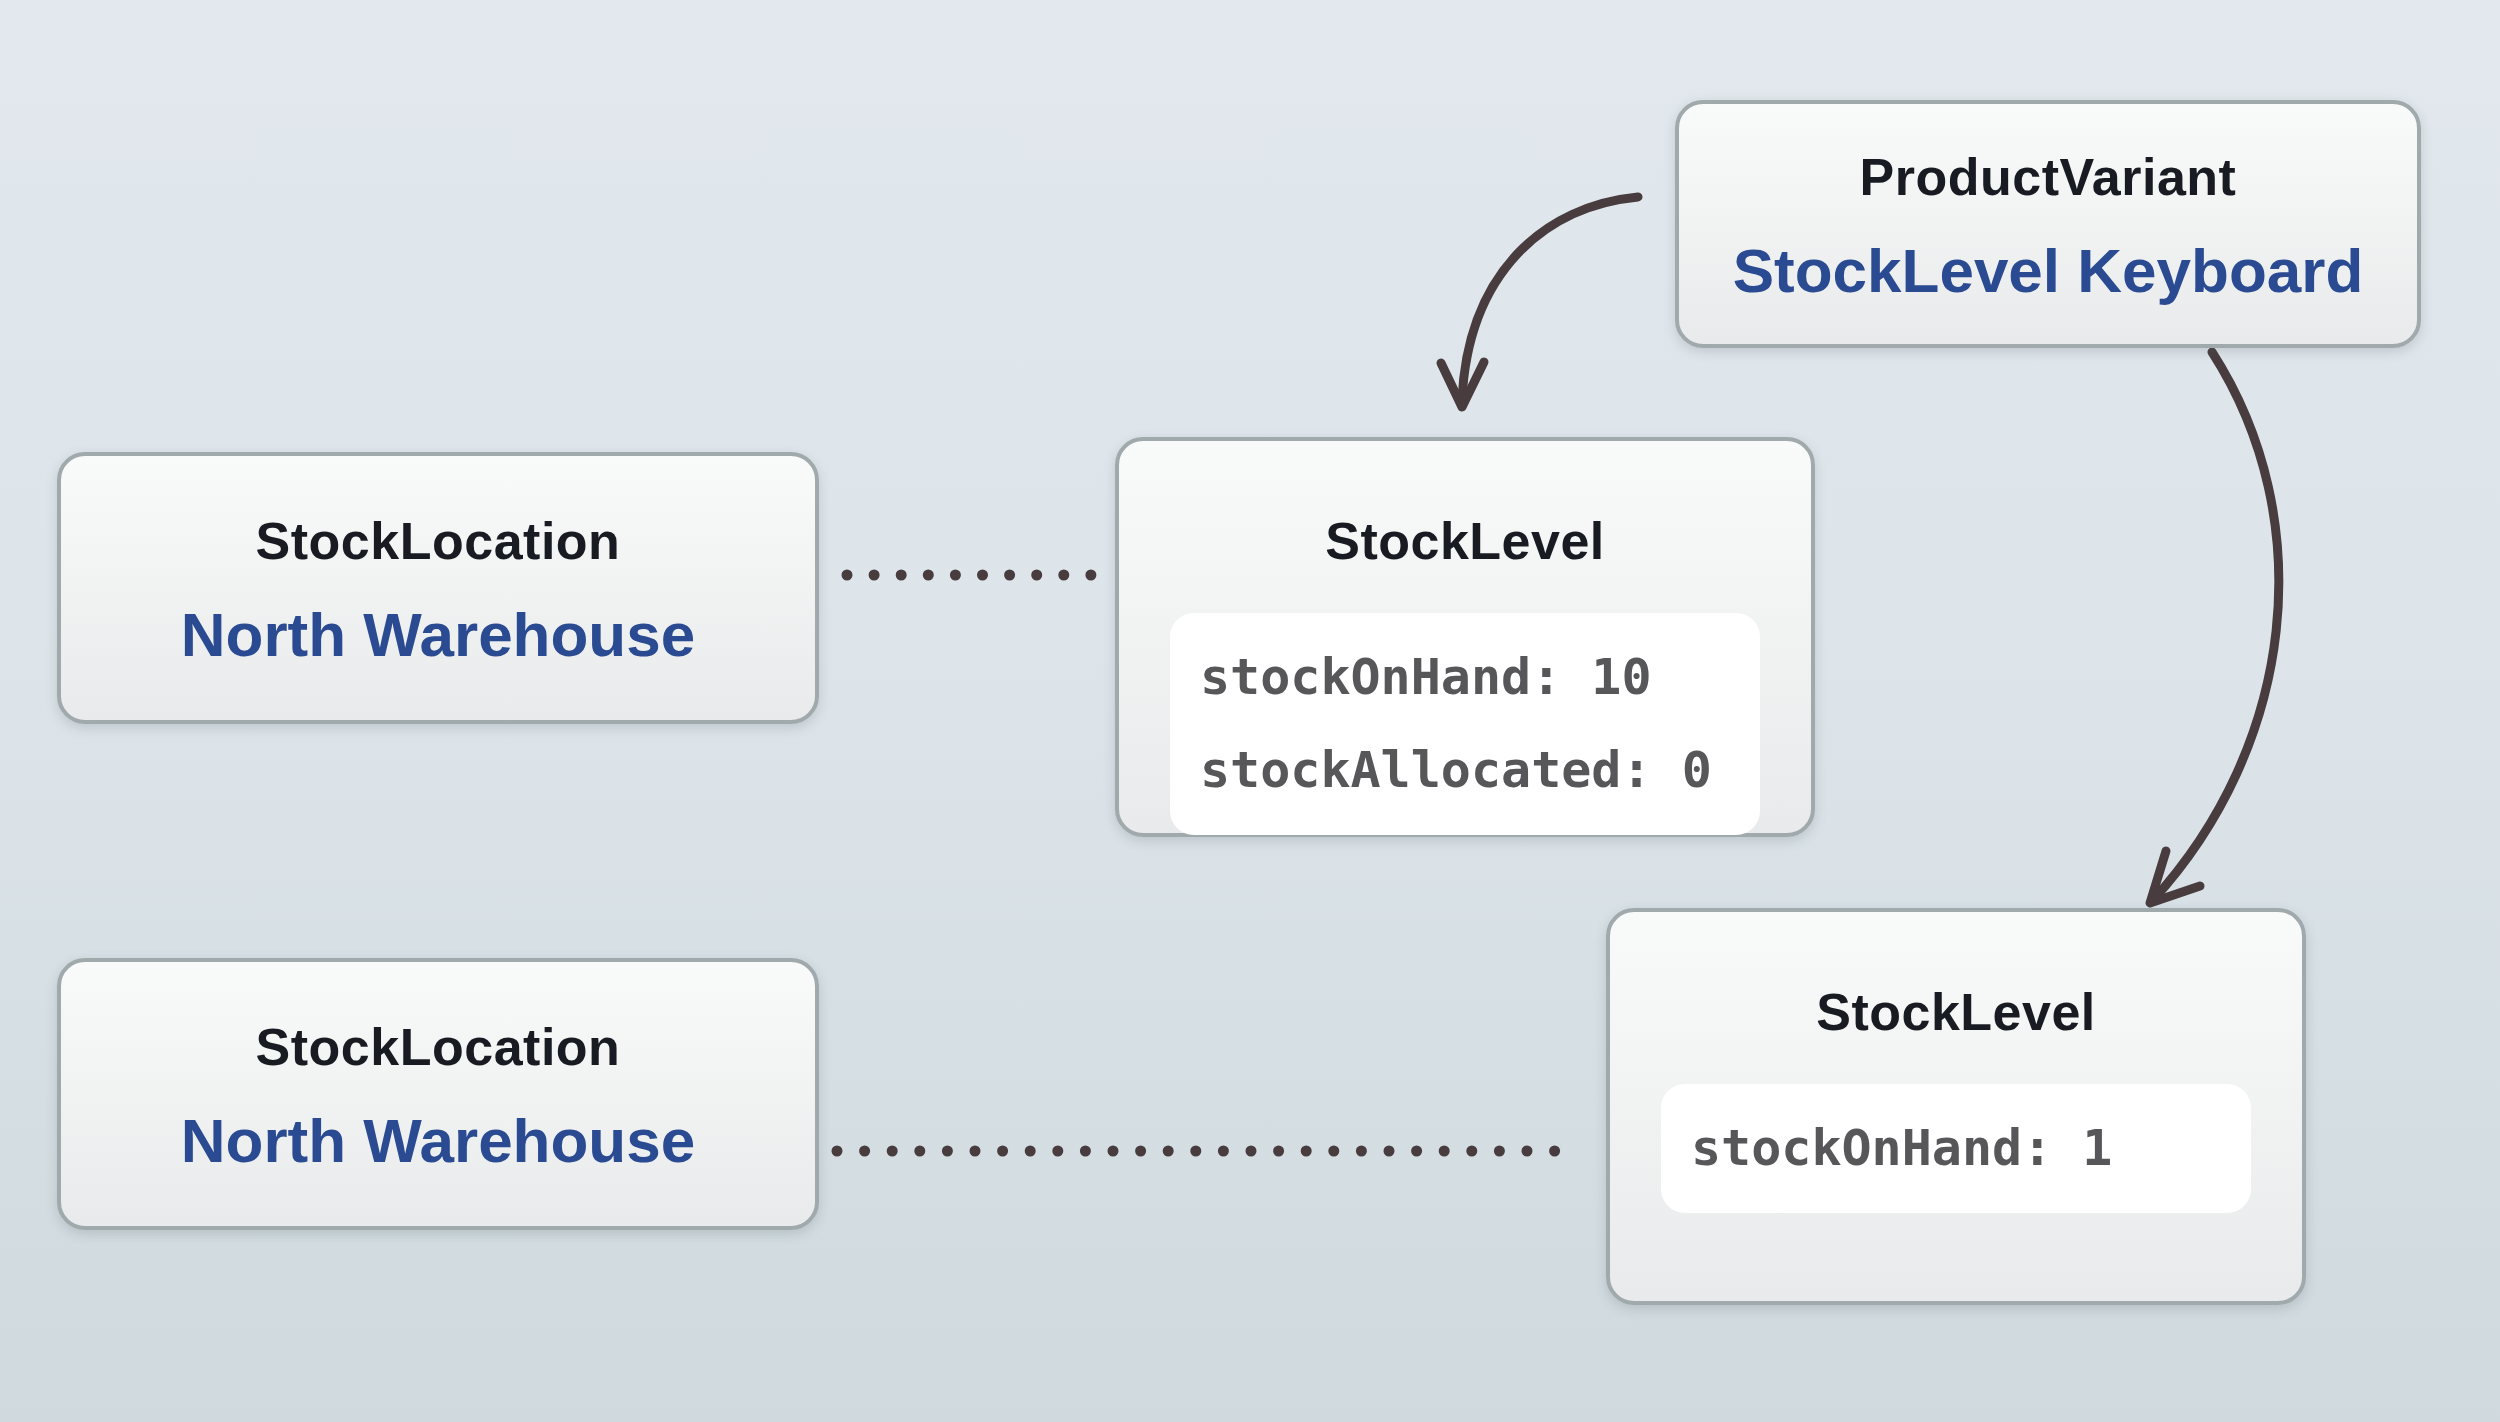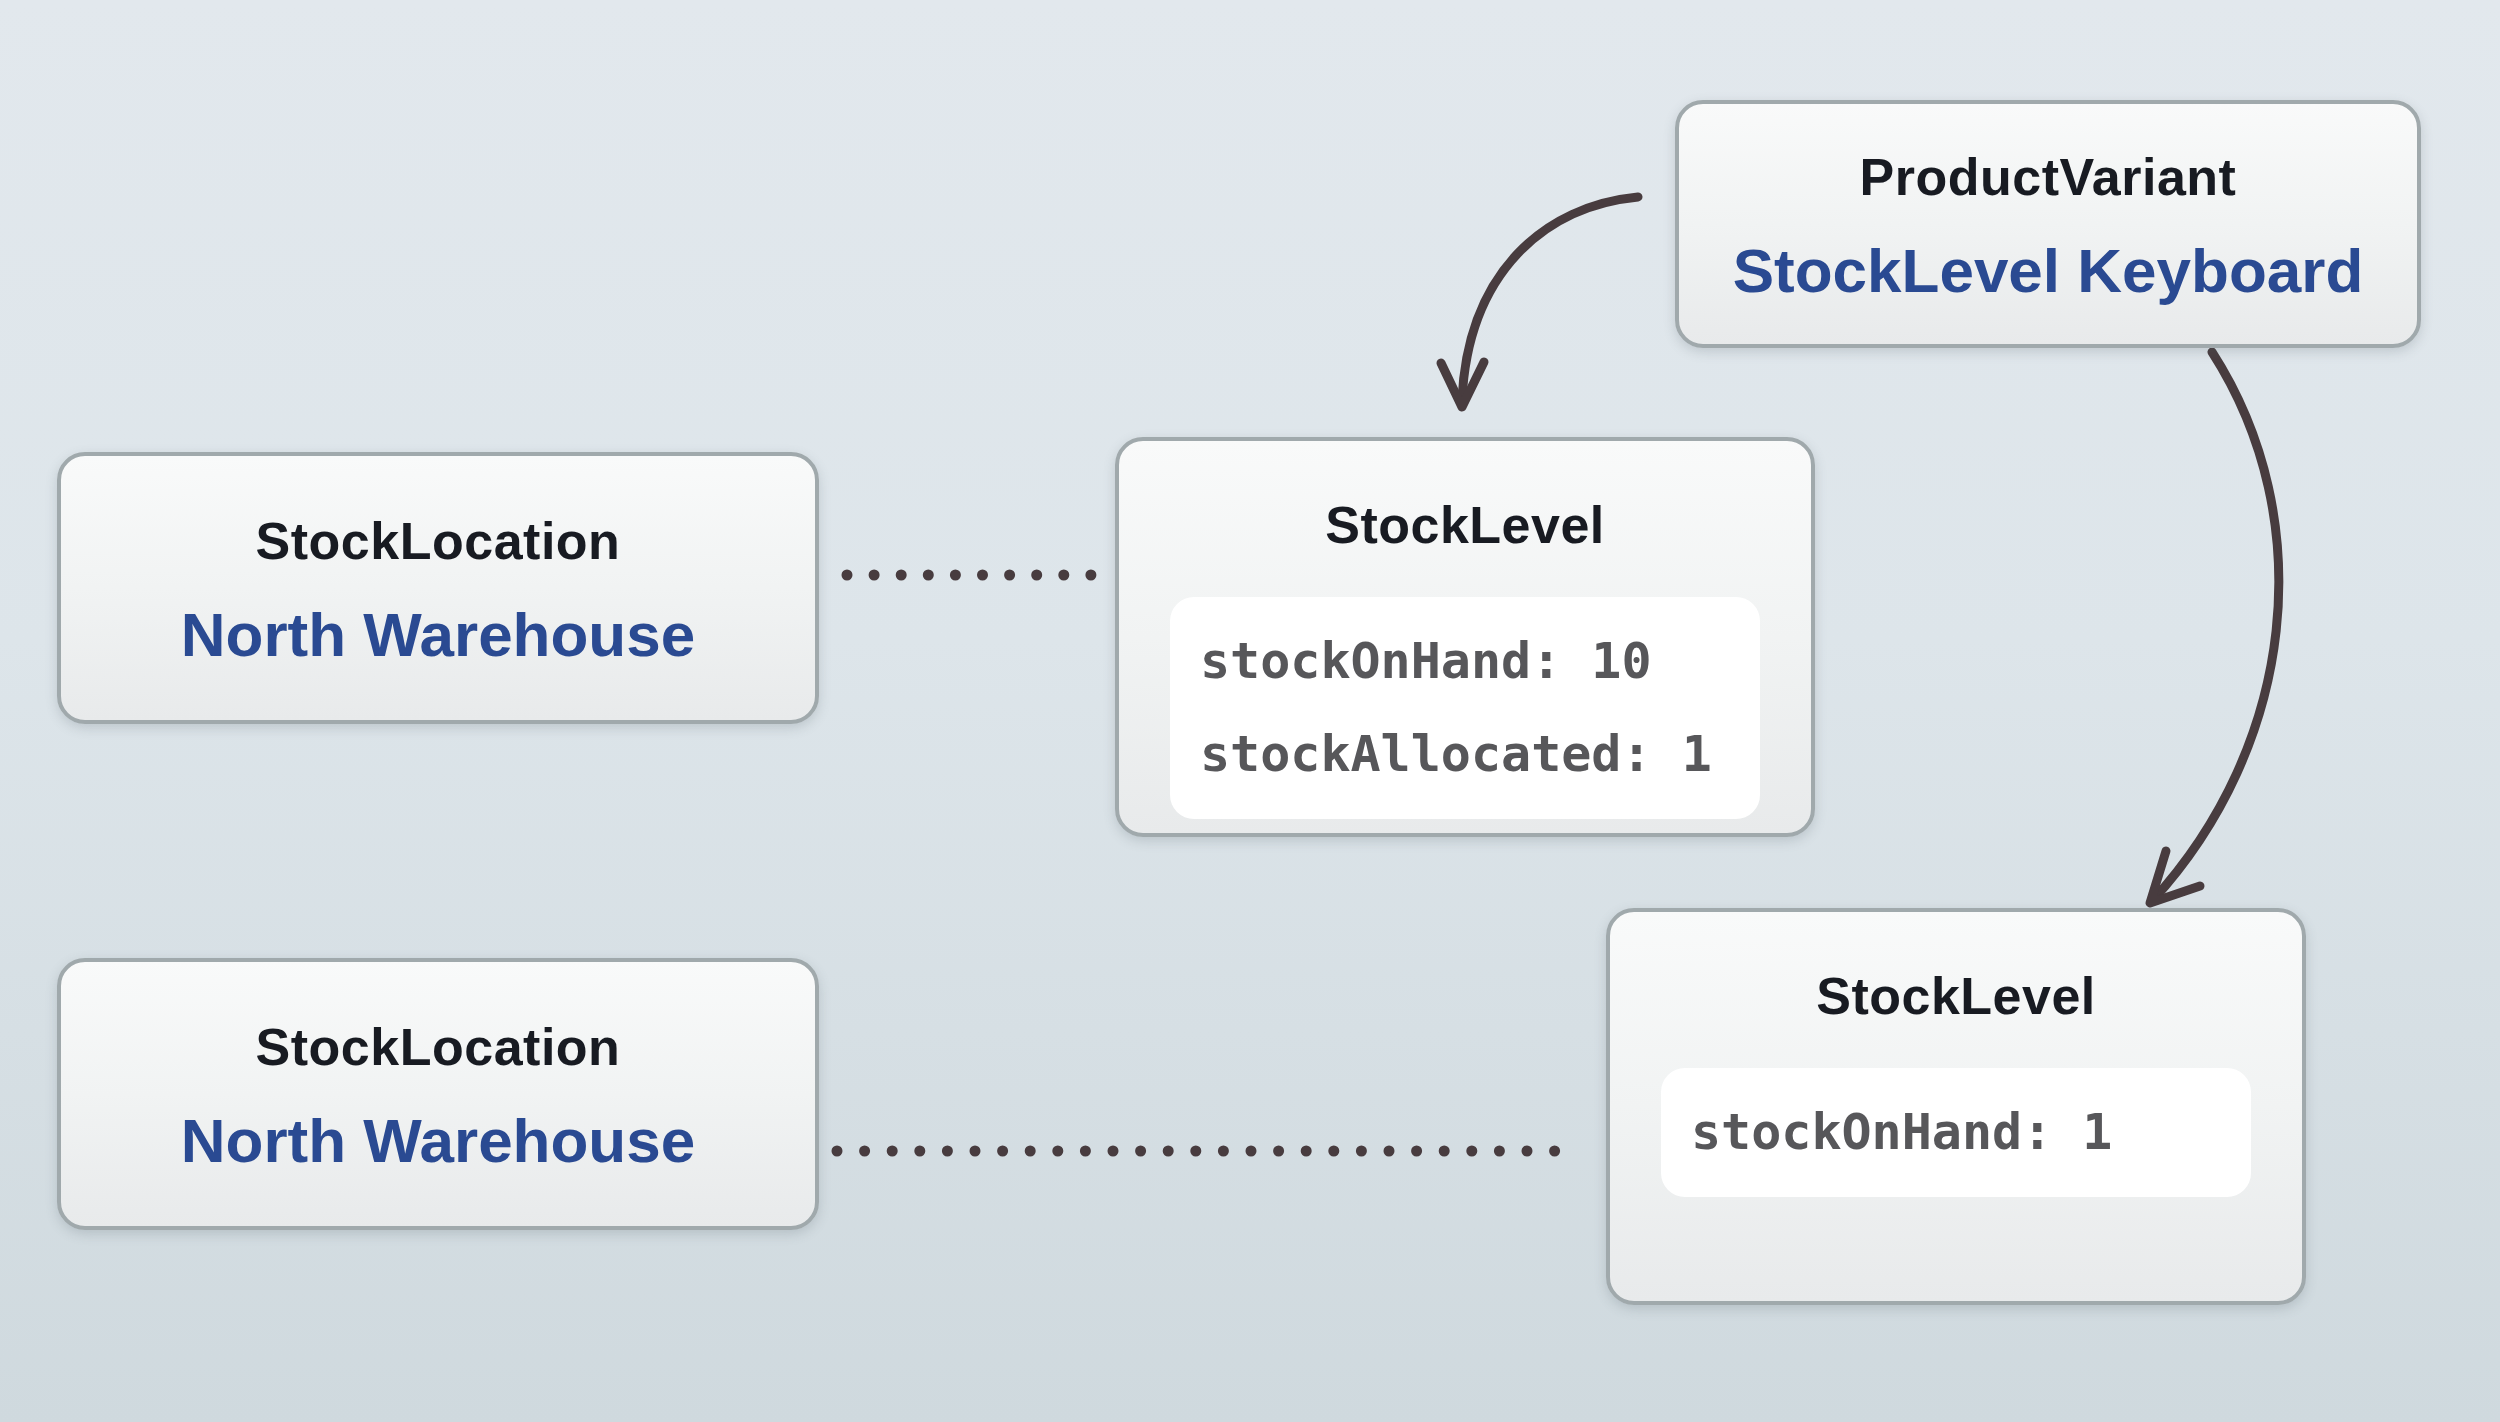--- a/index.html
+++ b/index.html
@@ -37,21 +37,21 @@
   }
   .entity{justify-content:center;gap:22px;}
   .node-title{
     font-size:52px;font-weight:700;line-height:72px;
     color:var(--title-color);letter-spacing:0.5px;white-space:nowrap;
   }
   .node-sub{
     font-size:62px;font-weight:700;line-height:72px;
     color:var(--accent-blue);white-space:nowrap;
   }
-  .stock-level{padding-top:48px;gap:36px;justify-content:flex-start;}
+  .stock-level{padding-top:64px;gap:36px;justify-content:flex-start;}
   .panel{
     box-sizing:border-box;
     width:590px;
     background:var(--panel-bg);
     border-radius:24px;
     padding:26px 30px;
     display:flex;flex-direction:column;align-items:flex-start;gap:16px;
   }
   .mono-line{
     font-family:"DejaVu Sans Mono",monospace;
@@ -90,21 +90,21 @@
 
   <div class="box entity loc-north">
     <div class="node-title">StockLocation</div>
     <div class="node-sub">North Warehouse</div>
   </div>
 
   <div class="box stock-level sl-north">
     <div class="node-title">StockLevel</div>
     <div class="panel">
       <div class="mono-line">stockOnHand: 10</div>
-      <div class="mono-line">stockAllocated: 1</div>
+      <div class="mono-line">stockAllocated: 0</div>
     </div>
   </div>
 
   <div class="box entity loc-south">
     <div class="node-title">StockLocation</div>
     <div class="node-sub">North Warehouse</div>
   </div>
 
   <div class="box stock-level sl-south">
     <div class="node-title">StockLevel</div>

